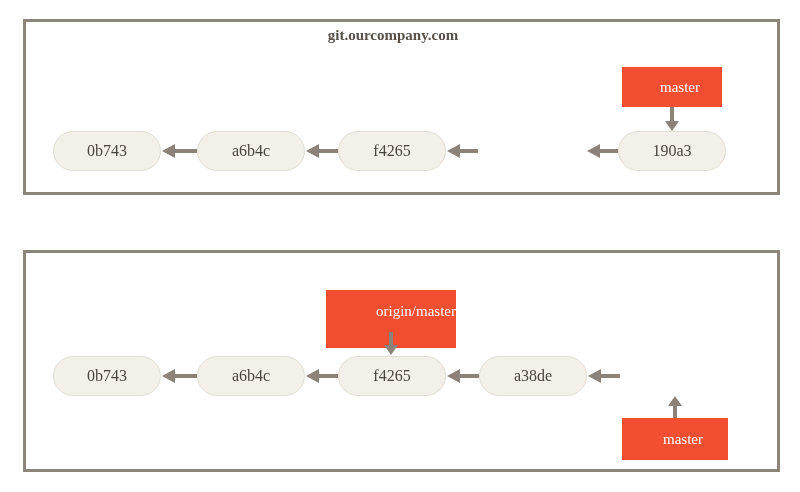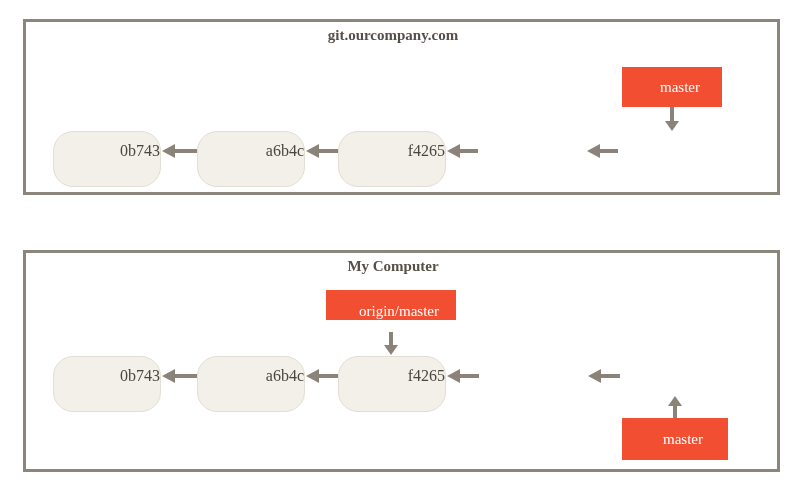--- a/index.html
+++ b/index.html
@@ -34,26 +34,26 @@
     width: 300px;
     text-align: center;
     font-size: 15px;
     font-weight: bold;
     color: var(--title-text);
     letter-spacing: 0px;
   }
   .commit-node {
     position: absolute;
     width: 108px;
-    height: 56px;
+    height: 40px;
     box-sizing: border-box;
     background: var(--node-fill);
     border: 1px solid var(--node-border);
     border-radius: 20px;
-    text-align: right;
+    text-align: center;
     line-height: 38px;
     font-size: 16px;
     color: var(--node-text);
   }
   .branch-label {
     position: absolute;
     box-sizing: border-box;
     background: var(--branch-bg);
     color: var(--branch-text);
     text-align: center;
@@ -108,45 +108,46 @@
 
   <div class="repo-title" style="left:243px; top:27px;">git.ourcompany.com</div>
 
   <div class="branch-label" style="left:622px; top:67px; width:100px; height:40px; line-height:40px;">master</div>
   <div class="arrow-line-v" style="left:670px; top:107px; height:14px;"></div>
   <div class="arrow-head-down" style="left:665px; top:121px;"></div>
 
   <div class="commit-node" style="left:53px;  top:131px;">0b743</div>
   <div class="commit-node" style="left:197px; top:131px;">a6b4c</div>
   <div class="commit-node" style="left:338px; top:131px;">f4265</div>
+  <div class="commit-node" style="left:618px; top:131px;">190a3</div>
 
   <div class="arrow-head-left" style="left:162px; top:144px;"></div>
   <div class="arrow-line-h" style="left:175px; top:149px; width:22px;"></div>
 
   <div class="arrow-head-left" style="left:306px; top:144px;"></div>
   <div class="arrow-line-h" style="left:319px; top:149px; width:19px;"></div>
 
   <div class="arrow-head-left" style="left:447px; top:144px;"></div>
   <div class="arrow-line-h" style="left:460px; top:149px; width:18px;"></div>
 
   <div class="arrow-head-left" style="left:587px; top:144px;"></div>
   <div class="arrow-line-h" style="left:600px; top:149px; width:18px;"></div>
 
 
   <div class="repo-box" style="left:23px; top:250px; width:757px; height:222px;"></div>
 
-  <div class="repo-title" style="left:243px; top:258px;">My Computer</div>
 
-  <div class="branch-label" style="left:326px; top:290px; width:130px; height:30px; line-height:42px;">origin/master</div>
+  <div class="branch-label" style="left:326px; top:290px; width:130px; height:58px; line-height:42px;text-align:right;">origin/master</div>
   <div class="arrow-line-v" style="left:389px; top:332px; height:13px;"></div>
   <div class="arrow-head-down" style="left:384px; top:345px;"></div>
 
   <div class="commit-node" style="left:53px;  top:356px;">0b743</div>
   <div class="commit-node" style="left:197px; top:356px;">a6b4c</div>
   <div class="commit-node" style="left:338px; top:356px;">f4265</div>
+  <div class="commit-node" style="left:479px; top:356px;">a38de</div>
 
   <div class="arrow-head-left" style="left:162px; top:369px;"></div>
   <div class="arrow-line-h" style="left:175px; top:374px; width:22px;"></div>
 
   <div class="arrow-head-left" style="left:306px; top:369px;"></div>
   <div class="arrow-line-h" style="left:319px; top:374px; width:19px;"></div>
 
   <div class="arrow-head-left" style="left:447px; top:369px;"></div>
   <div class="arrow-line-h" style="left:460px; top:374px; width:19px;"></div>
 

